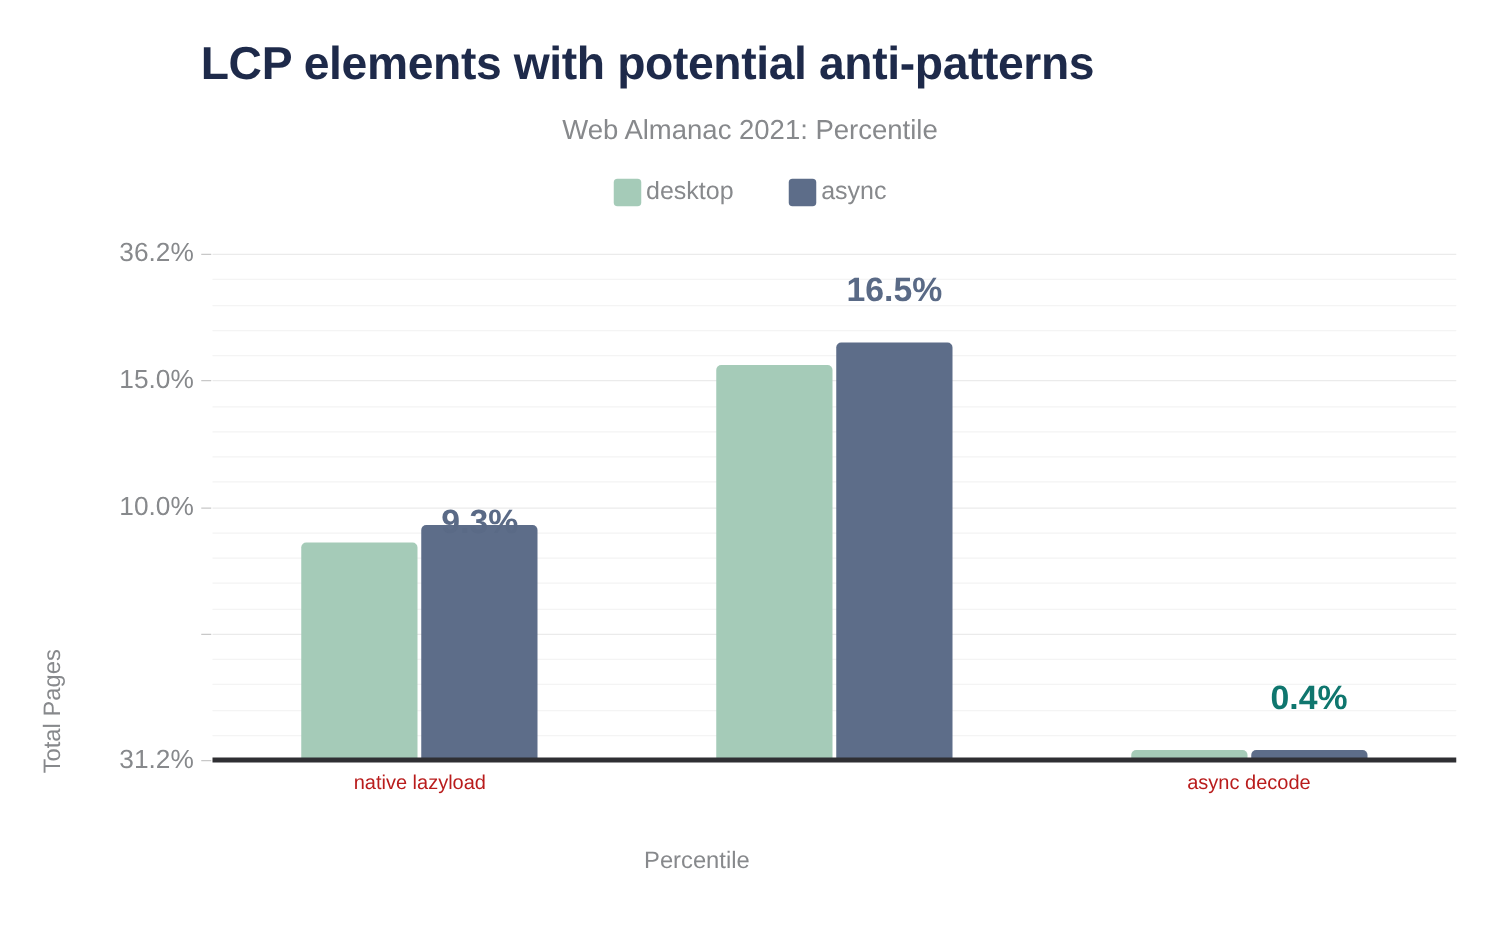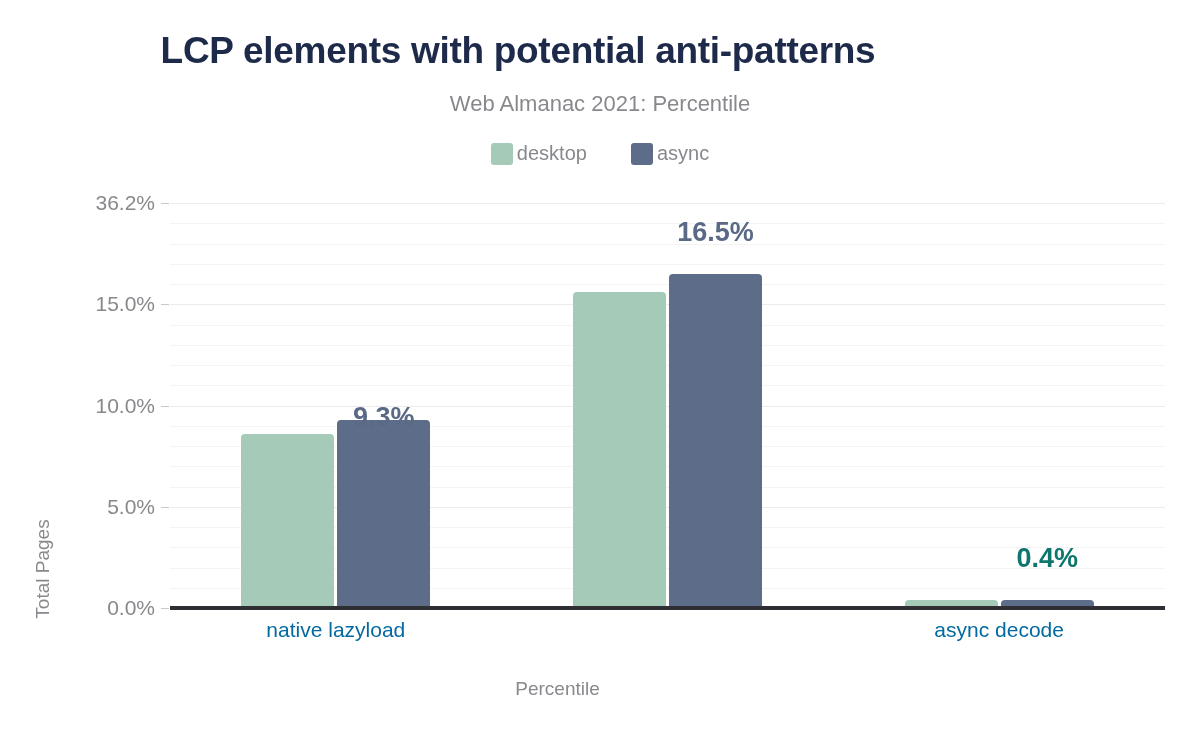--- a/index.html
+++ b/index.html
@@ -148,22 +148,22 @@
     color: #87898c;
     transform: rotate(-90deg);
     transform-origin: center center;
     white-space: nowrap;
   }
 
   
   .x-tick {
     position: absolute;
     top: 618px;
-    font-size: 21px;
-    color: #0369a1;
+    font-size: 16px;
+    color: #b91c1c;
     text-align: right;
     transform: translateX(-50%);
     white-space: nowrap;
   }
   .x-axis-title {
     position: absolute;
     left: 0;
     top: 678px;
     width: 1115px;
     text-align: center;
@@ -185,23 +185,22 @@
       <span class="legend-label">desktop</span>
     </div>
     <div class="legend-item">
       <span class="legend-swatch" style="background: rgb(93, 109, 137);"></span>
       <span class="legend-label">async</span>
     </div>
   </div>
 
   <div class="y-tick-wrap">
     <div class="y-axis-title">Total Pages</div>
-  <div class="y-tick-inner" style="top: 405px;">0.0%</div>
+  <div class="y-tick-inner" style="top: 405px;">31.2%</div>
       <div class="y-tick-mark" style="top: 405px;"></div>
-      <div class="y-tick-inner" style="top: 303.75px;">5.0%</div>
       <div class="y-tick-mark" style="top: 303.75px;"></div>
       <div class="y-tick-inner" style="top: 202.5px;">10.0%</div>
       <div class="y-tick-mark" style="top: 202.5px;"></div>
       <div class="y-tick-inner" style="top: 101.25px;">15.0%</div>
       <div class="y-tick-mark" style="top: 101.25px;"></div>
       <div class="y-tick-inner" style="top: 0px;">36.2%</div>
       <div class="y-tick-mark" style="top: 0px;"></div>
     </div>
 
   <div class="plot-area">

